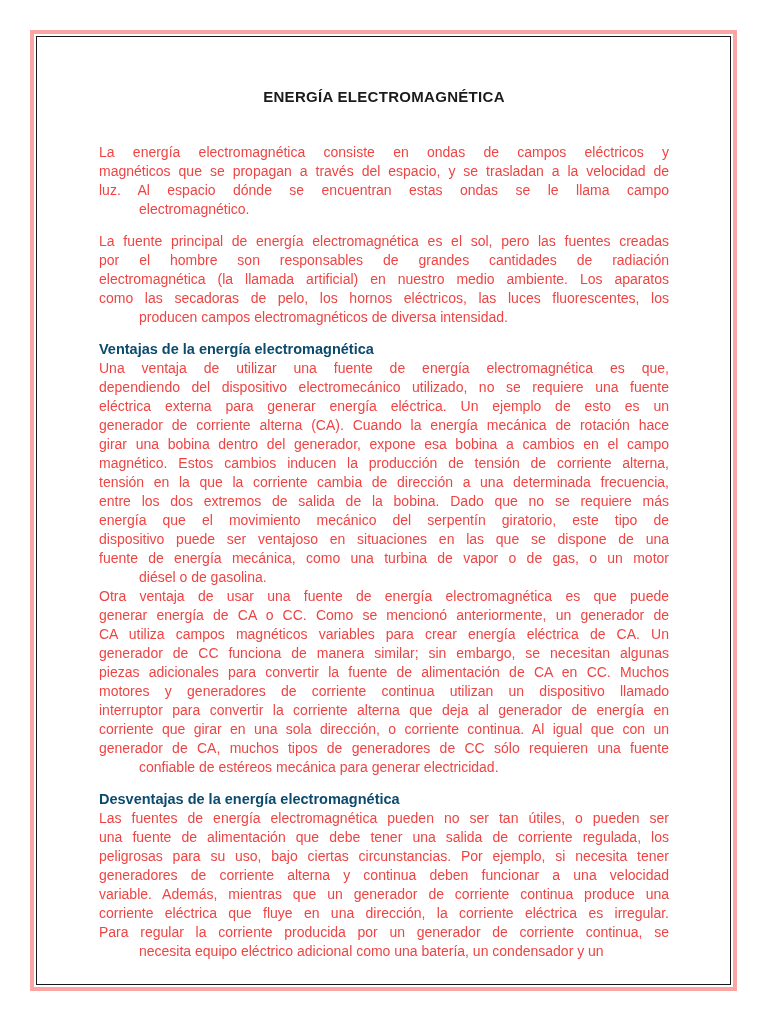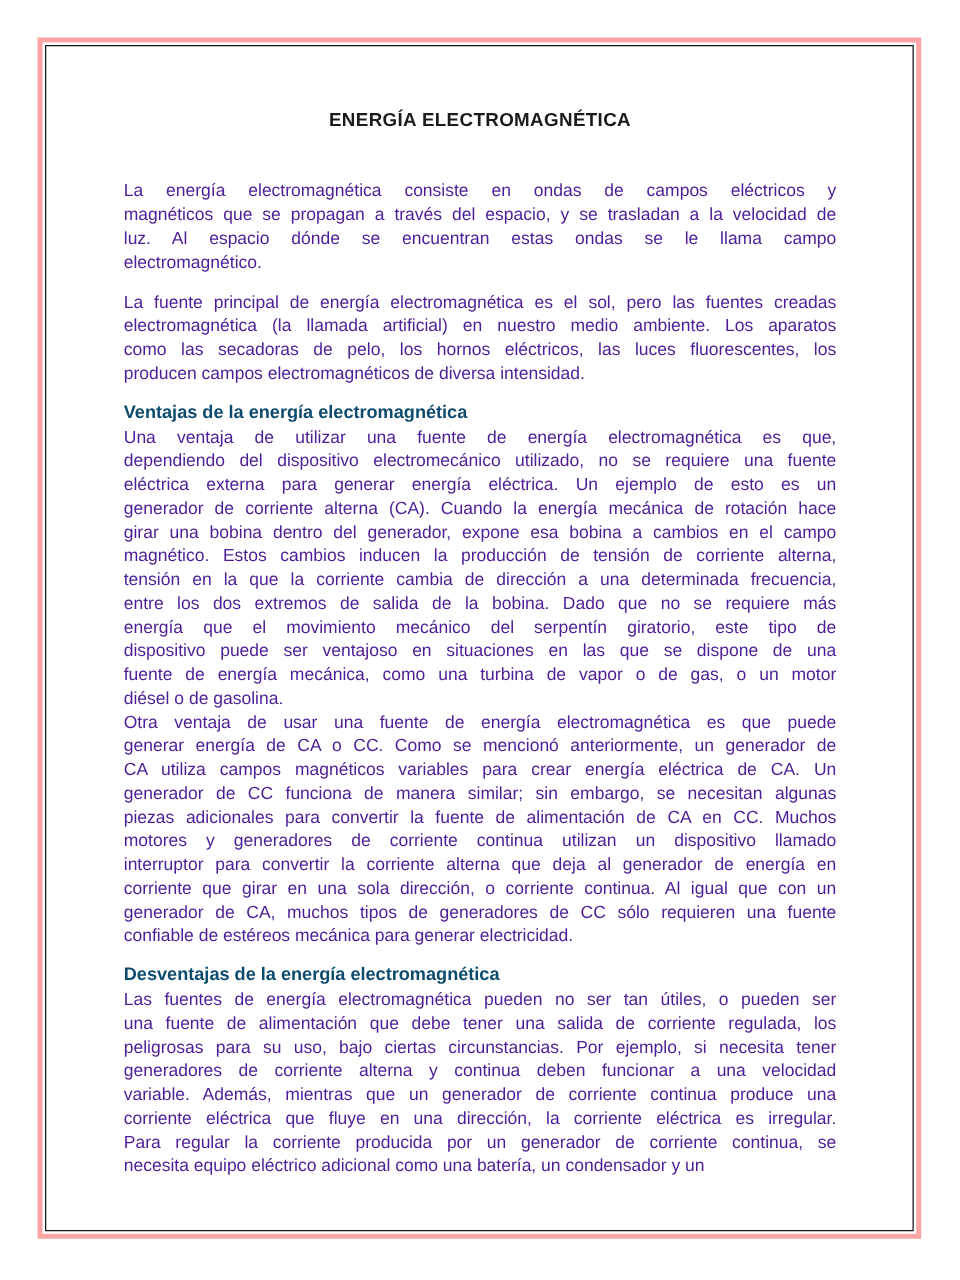--- a/index.html
+++ b/index.html
@@ -49,46 +49,48 @@
     font-weight: bold;
     color: #0c4a6e;
     line-height: 19px;
     white-space: nowrap;
   }
   .para { margin: 0; }
   .spacer { height: 13px; }
   .line {
     font-size: 14px;
     line-height: 19px;
-    color: #4c1d95;
+    color: #ef4444;
     white-space: nowrap;
     text-align: justify;
     text-align-last: justify;
   }
   .line.last {
     text-align: right;
     text-align-last: left;
+    margin-left: 40px;
   }
 </style>
 </head>
 <body>
 
 <div class="page-frame">
   <div class="page-frame-inner">
     <div class="doc-title">ENERGÍA ELECTROMAGNÉTICA</div>
     <div class="blocks">
         <div class="para">
           <div class="line">La energía electromagnética consiste en ondas de campos eléctricos y</div>
           <div class="line">magnéticos que se propagan a través del espacio, y se trasladan a la velocidad de</div>
           <div class="line">luz. Al espacio dónde se encuentran estas ondas se le llama campo</div>
           <div class="line last">electromagnético.</div>
         </div>
         <div class="spacer"></div>
         <div class="para">
           <div class="line">La fuente principal de energía electromagnética es el sol, pero las fuentes creadas</div>
+          <div class="line">por el hombre son responsables de grandes cantidades de radiación</div>
           <div class="line">electromagnética (la llamada artificial) en nuestro medio ambiente. Los aparatos</div>
           <div class="line">como las secadoras de pelo, los hornos eléctricos, las luces fluorescentes, los</div>
           <div class="line last">producen campos electromagnéticos de diversa intensidad.</div>
         </div>
         <div class="spacer"></div>
         <div class="heading">Ventajas de la energía electromagnética</div>
         <div class="para">
           <div class="line">Una ventaja de utilizar una fuente de energía electromagnética es que,</div>
           <div class="line">dependiendo del dispositivo electromecánico utilizado, no se requiere una fuente</div>
           <div class="line">eléctrica externa para generar energía eléctrica. Un ejemplo de esto es un</div>

